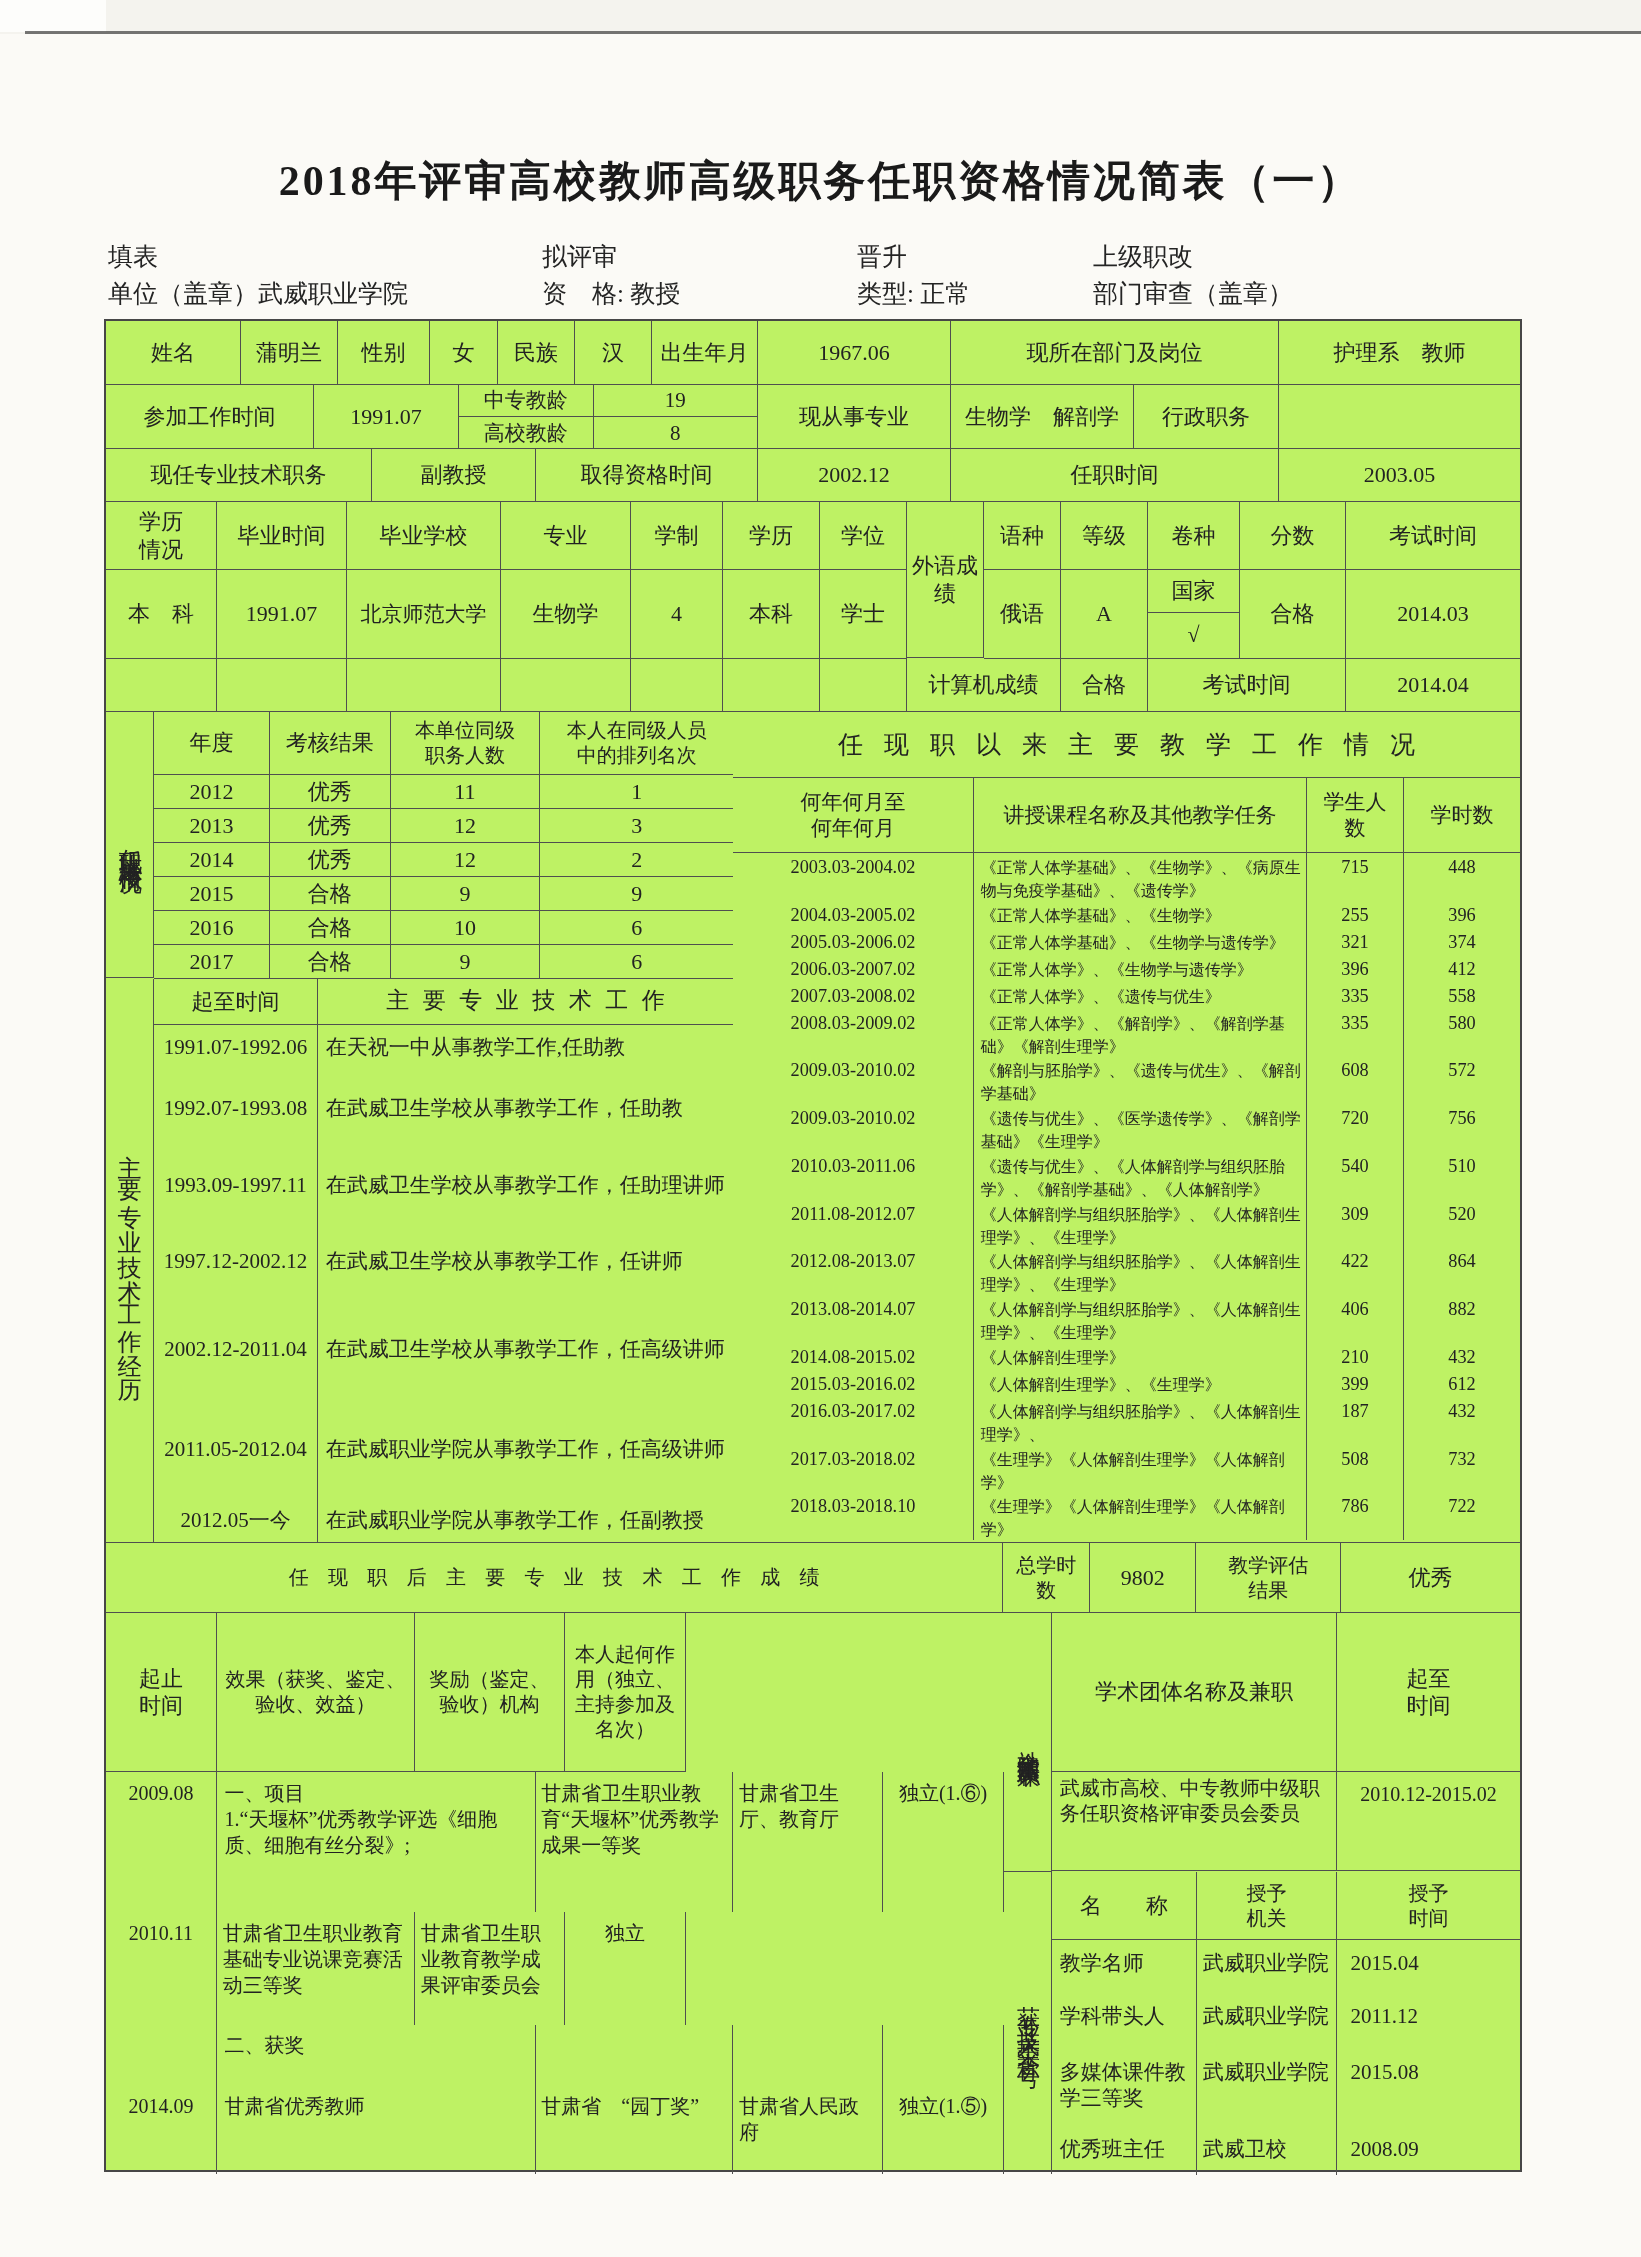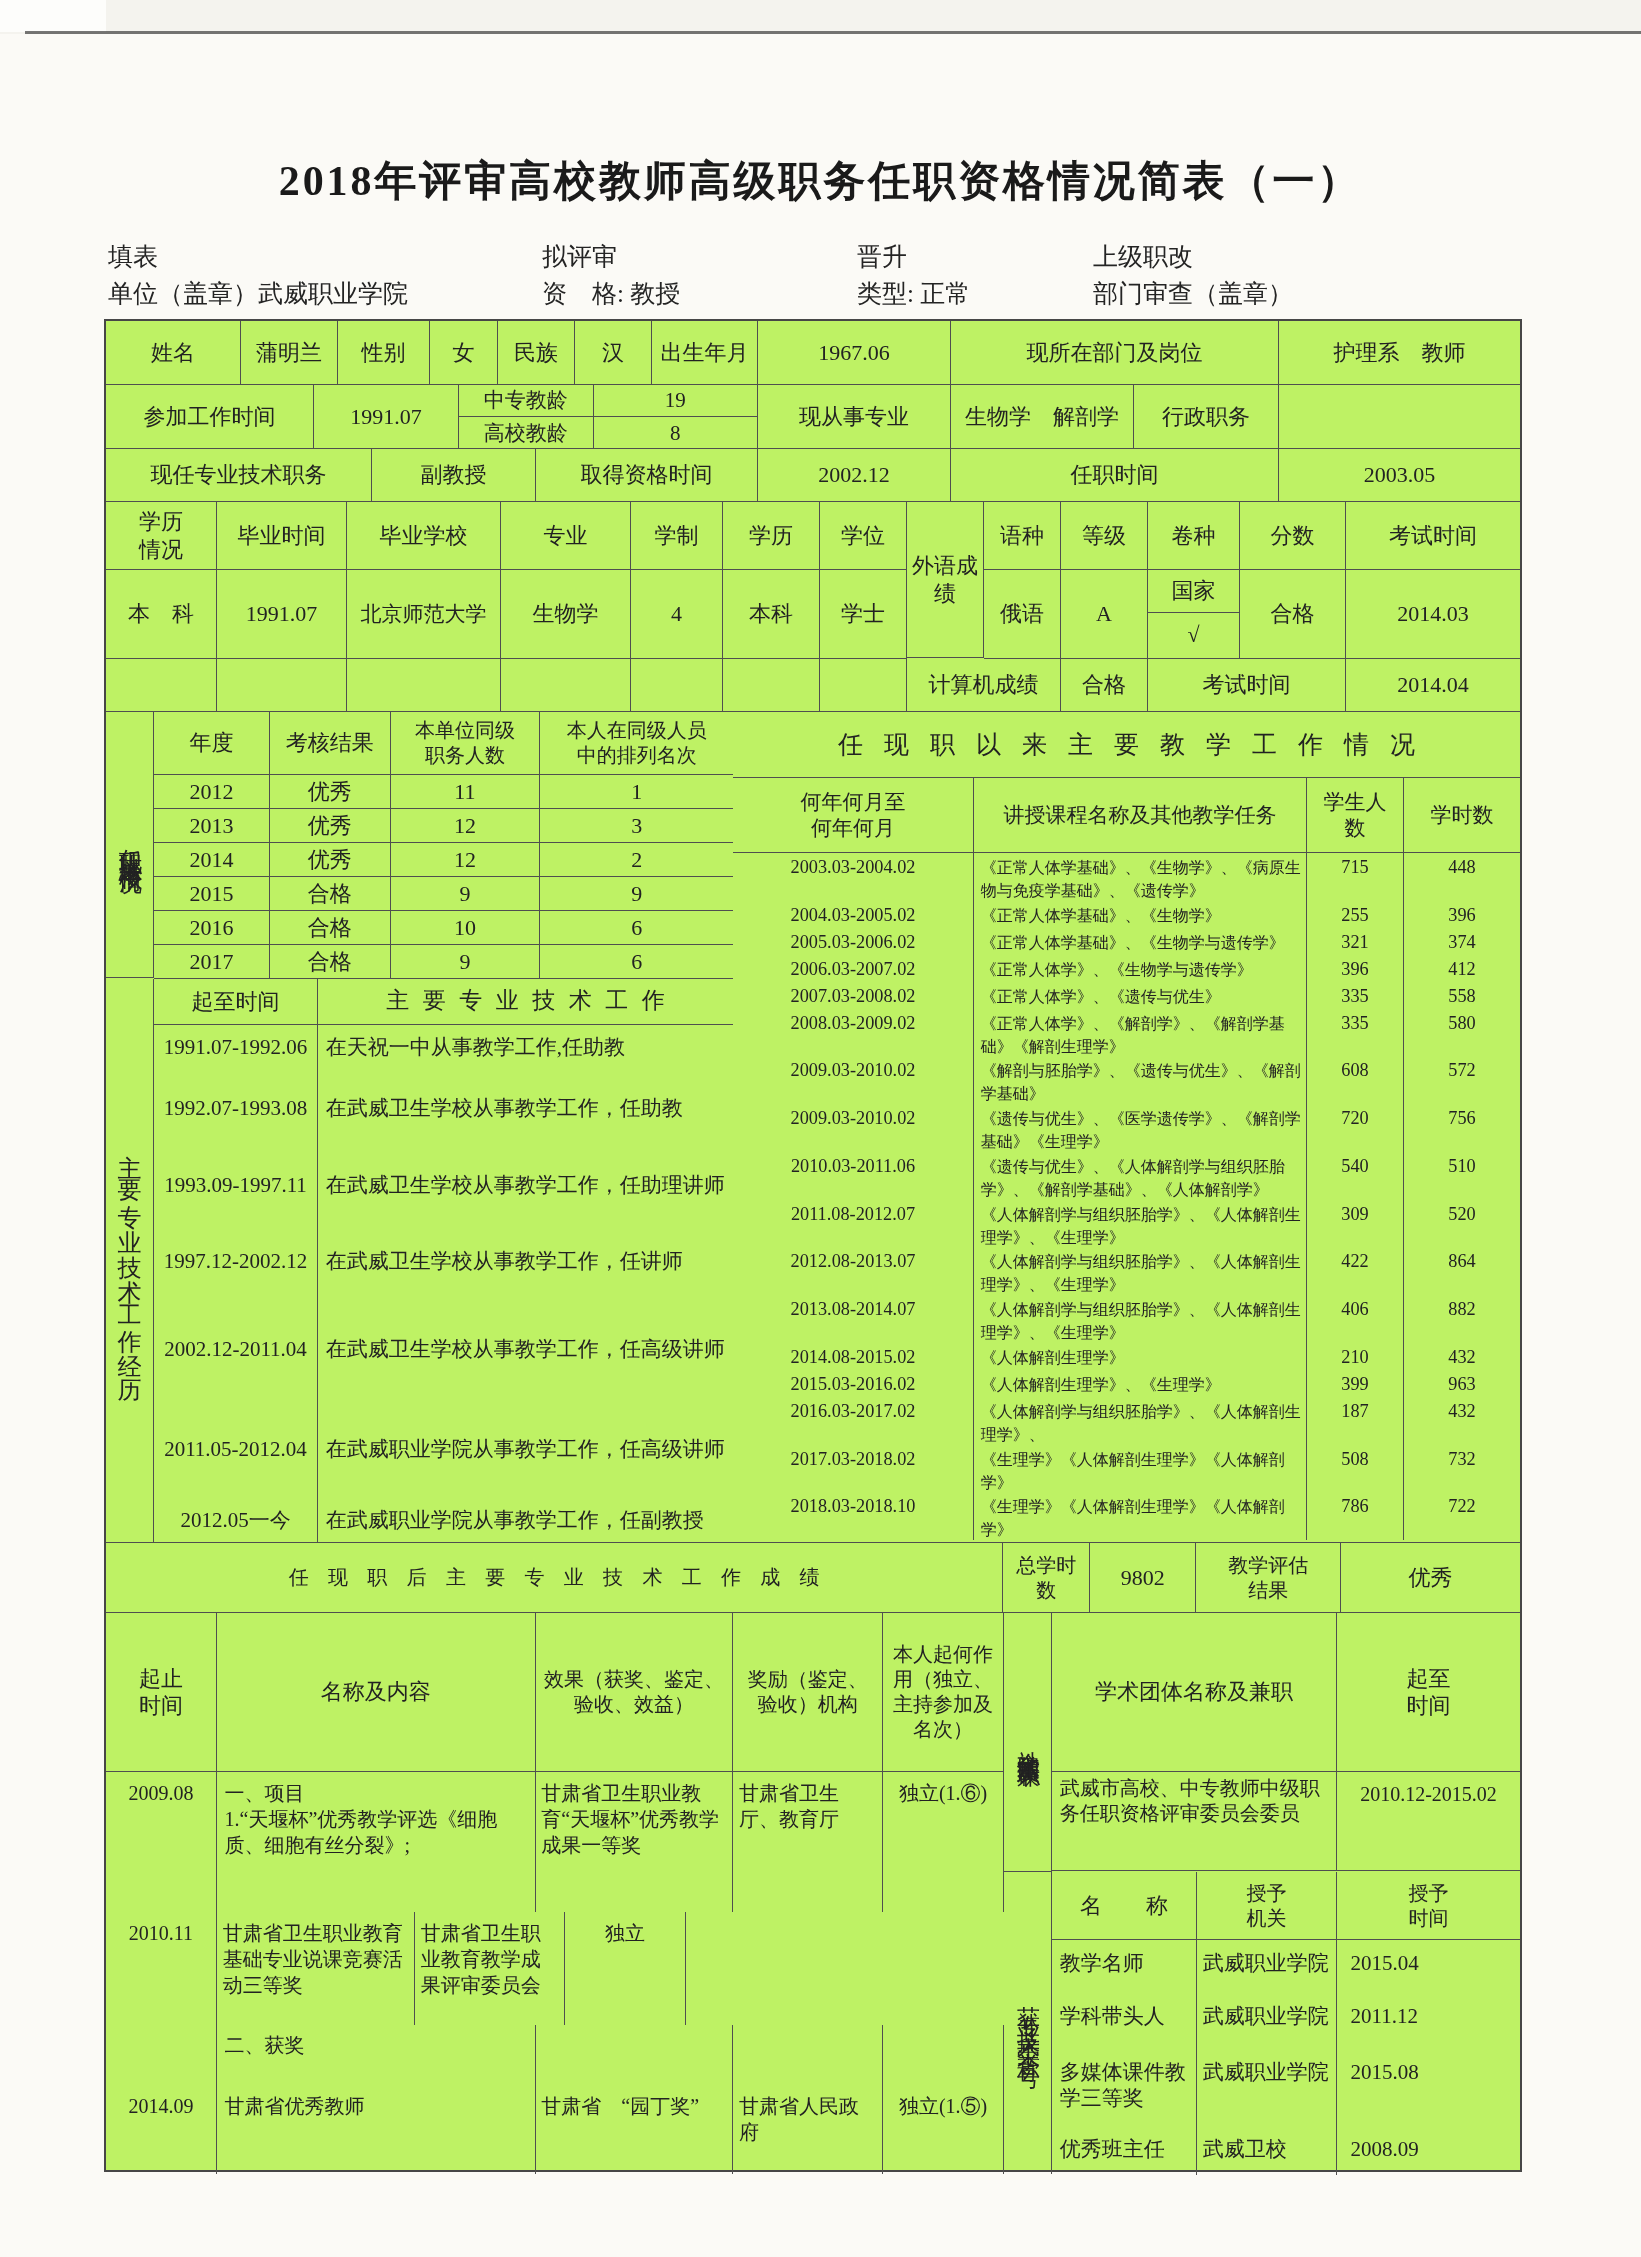--- a/index.html
+++ b/index.html
@@ -384,21 +384,21 @@
             <div class="trow">
             <div class="c t-period" style="width:241px">2014.08-2015.02</div>
             <div class="c t-courses left" style="width:333px;padding-left:6.8px">《人体解剖生理学》</div>
             <div class="c t-num" style="width:97px">210</div>
             <div class="c t-num nr" style="width:116px">432</div>
           </div>
             <div class="trow">
             <div class="c t-period" style="width:241px">2015.03-2016.02</div>
             <div class="c t-courses left" style="width:333px;padding-left:6.8px">《人体解剖生理学》、《生理学》</div>
             <div class="c t-num" style="width:97px">399</div>
-            <div class="c t-num nr" style="width:116px">963</div>
+            <div class="c t-num nr" style="width:116px">612</div>
           </div>
             <div class="trow">
             <div class="c t-period" style="width:241px">2016.03-2017.02</div>
             <div class="c t-courses left" style="width:333px;padding-left:6.8px">《人体解剖学与组织胚胎学》、《人体解剖生理学》、</div>
             <div class="c t-num" style="width:97px">187</div>
             <div class="c t-num nr" style="width:116px">432</div>
           </div>
             <div class="trow">
             <div class="c t-period" style="width:241px">2017.03-2018.02</div>
             <div class="c t-courses left" style="width:333px;padding-left:6.8px">《生理学》《人体解剖生理学》《人体解剖学》</div>
@@ -423,21 +423,20 @@
       <div class="c f21" style="width:145px">教学评估
 结果</div>
       <div class="c nr" style="width:179px">优秀</div>
     </div>
 
     <div class="r">
       <div class="col" style="width:898px">
         <div class="r" style="height:159px">
           <div class="c" style="width:111px">起止
 时间</div>
-          <div class="c" style="width:319px">名称及内容</div>
           <div class="c f21" style="width:198px">效果（获奖、鉴定、
 验收、效益）</div>
           <div class="c f21" style="width:150px">奖励（鉴定、
 验收）机构</div>
           <div class="c f21" style="width:121px">本人起何作
 用（独立、
 主持参加及
 名次）</div>
         </div>
         <div class="ach-body">

